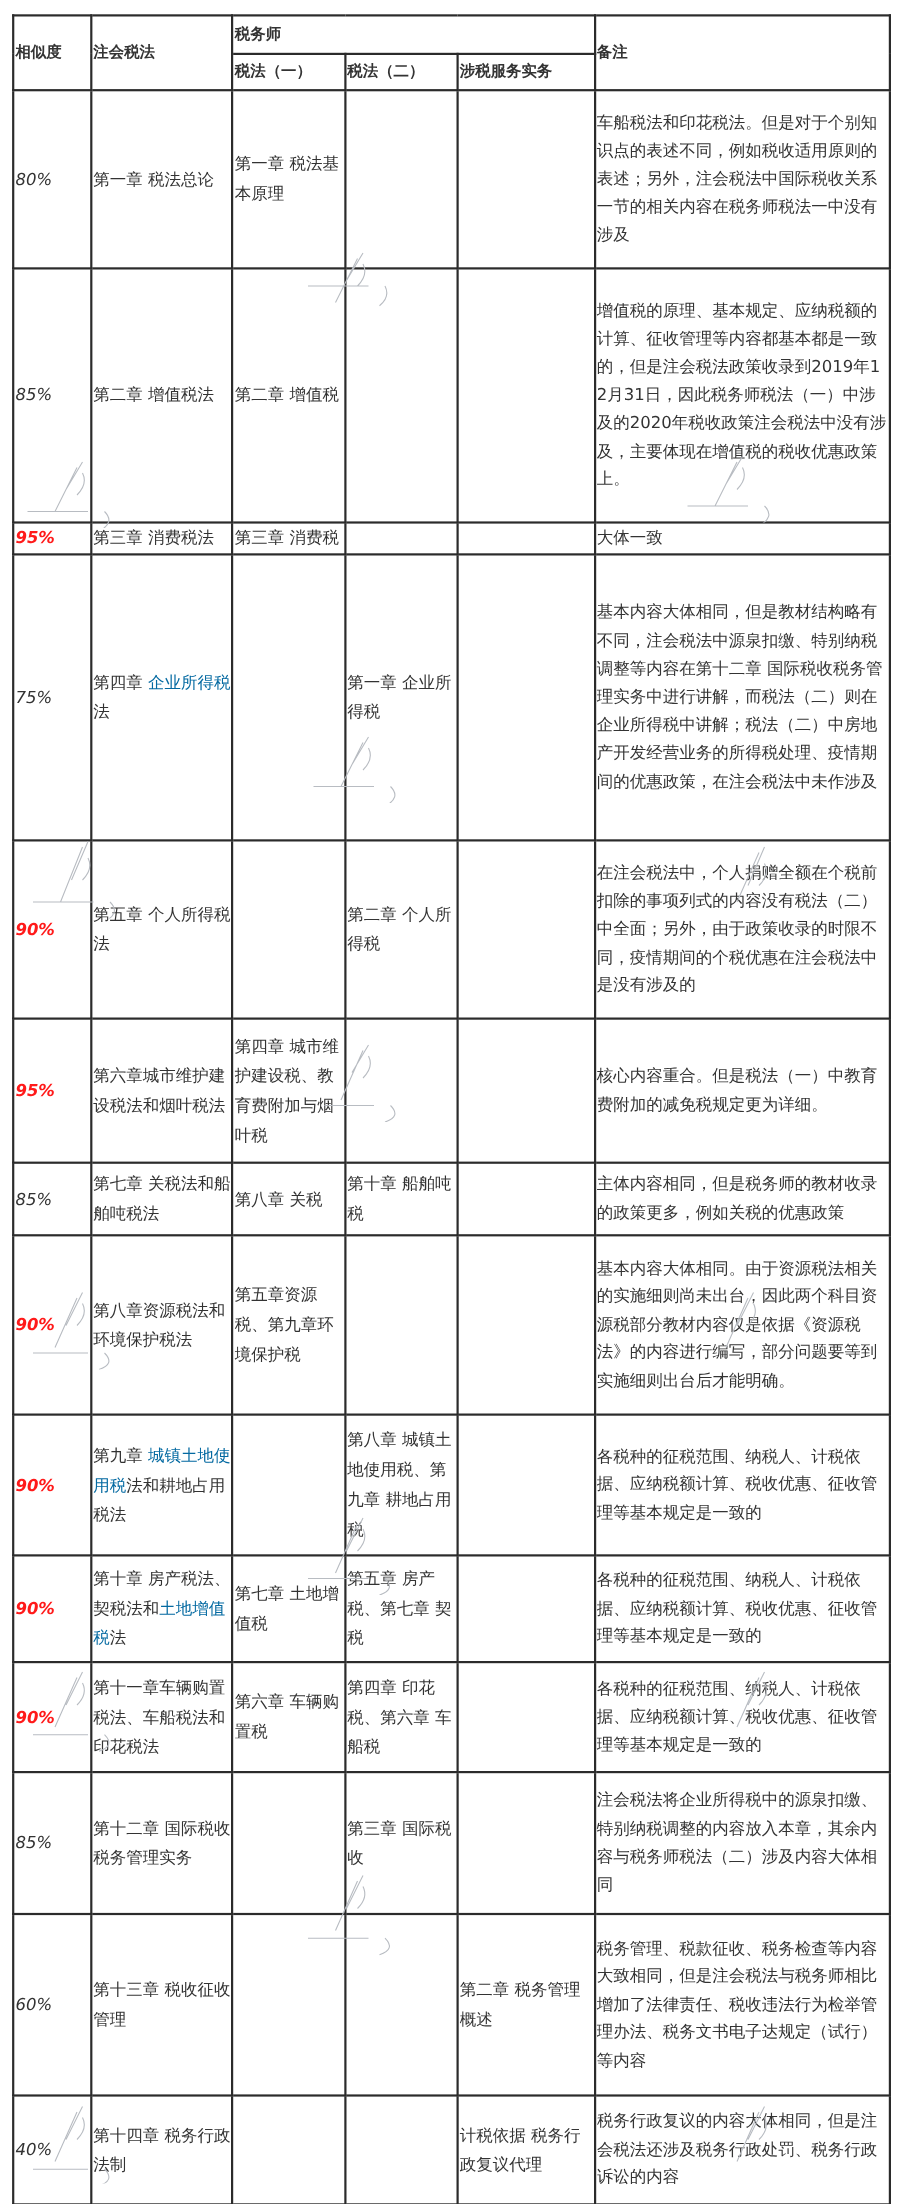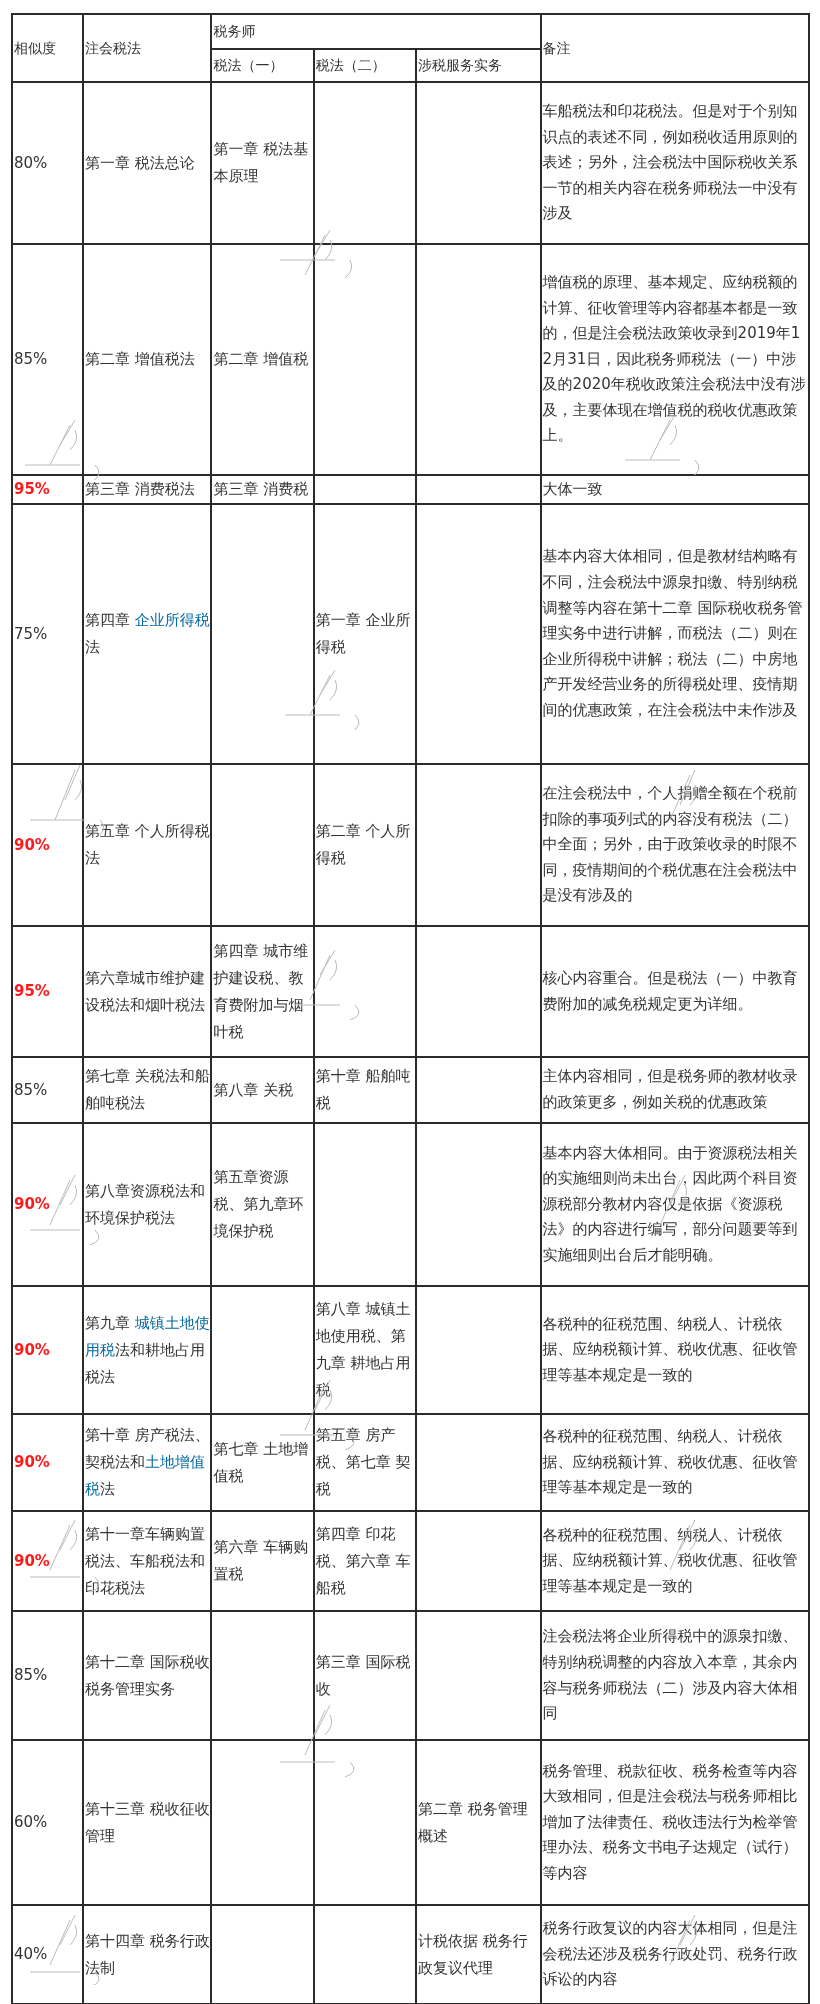--- a/index.html
+++ b/index.html
@@ -3,24 +3,24 @@
 <meta charset="utf-8">
 <style>
   html, body { margin: 0; padding: 0; background: #ffffff; }
   body { width: 820px; height: 2004px; position: relative; overflow: hidden;
          font-family: "DejaVu Sans", "Liberation Sans", sans-serif; color: #333333; }
   table.cmp { position: absolute; left: 11px; top: 13px; width: 799px;
               border-collapse: collapse; table-layout: fixed; }
   table.cmp td, table.cmp th { border: 2px solid #2b2b2b; padding: 0 0 0 1px;
               vertical-align: middle; text-align: left; font-size: 15px; line-height: 27px;
               font-weight: normal; word-break: break-all; overflow: hidden; }
-  table.cmp th { font-weight: normal; font-size: 14px; color: #333333; }
+  table.cmp th { font-weight: bold; font-size: 14px; color: #333333; }
   .c1 { width: 70px; } .c2 { width: 127px; } .c3 { width: 101px; }
   .c4 { width: 101px; } .c5 { width: 123px; } .c6 { width: 265px; }
-  .pct { font-size: 15px; }
+  .pct { font-size: 15px; font-style: italic; }
   .pct.hi { color: #ff1a1a; font-weight: bold; }
   .link { color: #0369a1; }
   .wm { position: absolute; pointer-events: none; }
   .wm path { fill: none; stroke: #b8bcc2; stroke-width: 1; }
 </style>
 </head>
 <body>
 
 <table class="cmp">
   <colgroup>

